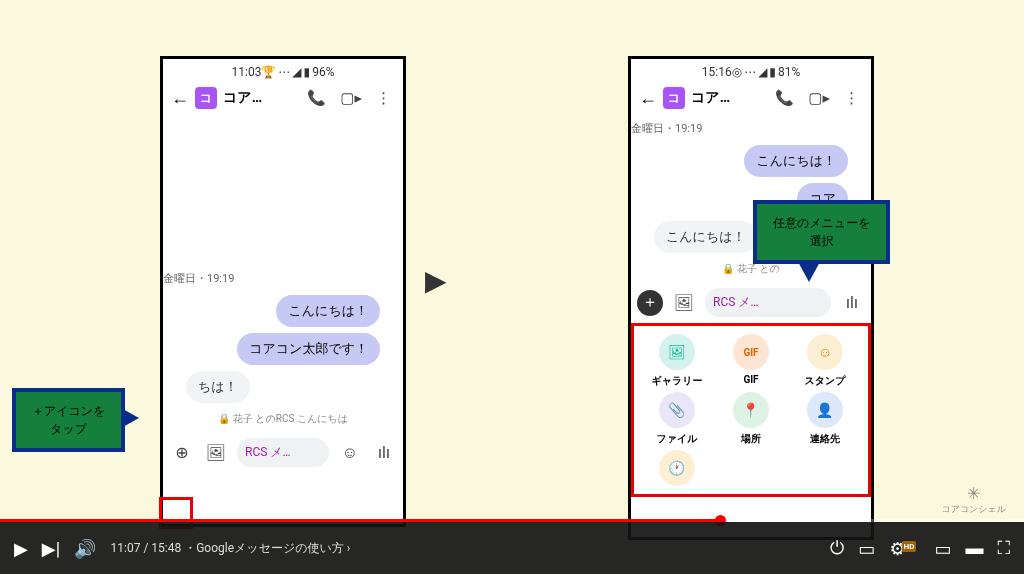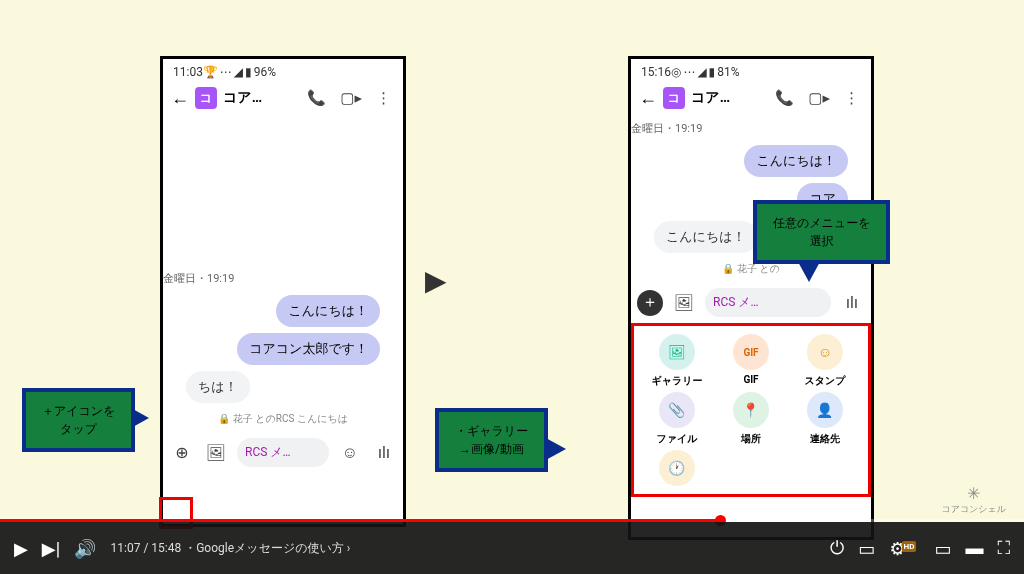--- a/index.html
+++ b/index.html
@@ -1,20 +1,20 @@
 <!DOCTYPE html>
 <html><head>
 <meta charset="utf-8">
 <style>
 body{margin:0;font-family:-apple-system,BlinkMacSystemFont,"Segoe UI",Roboto,sans-serif;background:#111;overflow:hidden}
 .stage{position:relative;width:1024px;height:574px;background:#faf9de}
 .phone{position:absolute;width:240px;background:#fff;border:3px solid #000}
 .phone.left{left:160px;top:56px;height:465px}
 .phone.right{right:150px;top:56px;height:478px}
-.pstat{display:flex;align-items:center;justify-content:flex-start;padding:6px 10px 2px;font-size:12px;color:#333}
+.pstat{display:flex;align-items:center;justify-content:center;padding:6px 10px 2px;font-size:12px;color:#333}
 .pstat .ri{display:flex;align-items:center;gap:2px}
 .appbar{display:flex;align-items:center;padding:6px 8px;gap:6px}
 .appbar .bk{font-size:18px}
 .avatar{width:22px;height:22px;border-radius:4px;background:#a855f7;color:#fff;display:flex;align-items:center;justify-content:center;font-size:12px;font-weight:bold}
 .appbar .nm{font-size:14px;font-weight:bold;flex:1}
 .appbar .ic{font-size:15px;color:#444;margin:0 4px}
 .ts{text-align:left;font-size:11px;color:#666;margin:6px 0}
 .msgs{padding:0 8px}
 .msg{display:inline-block;padding:7px 12px;border-radius:16px;margin:3px 15px;font-size:13px}
 .msg.sent{background:#c7c9f5;float:right;clear:both}
@@ -24,21 +24,21 @@
 .cic{width:26px;height:26px;display:flex;align-items:center;justify-content:center;font-size:16px;color:#444}
 .cic.blk{background:#333;color:#fff;border-radius:50%}
 .cinput{flex:1;background:#eff1f3;border-radius:16px;font-size:12px;padding:6px 8px;color:#a21caf}
 .grid{display:grid;grid-template-columns:repeat(3,1fr);gap:4px 0;padding:8px 6px;border:3px solid #e00}
 .gcell{display:flex;flex-direction:column;align-items:center;gap:4px}
 .gic{width:36px;height:36px;border-radius:50%;display:flex;align-items:center;justify-content:center;font-size:14px}
 .glb{font-size:10px;font-weight:bold}
 .arrow{position:absolute;left:425px;top:264px;font-size:28px;color:#333}
 .callout{position:absolute;background:#15803d;border:4px solid #0a2d8c;padding:10px 16px;font-size:12px;text-align:center;line-height:1.5}
 .callout:after{content:"";position:absolute;width:0;height:0}
-.c1{left:22px;top:388px}
+.c1{left:12px;top:388px}
 .c1:after{right:-18px;bottom:20px;border-left:18px solid #0a2d8c;border-top:10px solid transparent;border-bottom:10px solid transparent}
 .c2{left:753px;top:200px}
 .c2:after{left:40px;bottom:-22px;border-top:22px solid #0a2d8c;border-left:12px solid transparent;border-right:12px solid transparent}
 .c3{left:435px;top:408px}
 .c3:after{right:-22px;top:25px;border-left:22px solid #0a2d8c;border-top:12px solid transparent;border-bottom:12px solid transparent}
 .redbox{position:absolute;border:3px solid #e00}
 .rb1{left:159px;top:497px;width:28px;height:26px}
 .logo{position:absolute;right:18px;bottom:58px;font-size:9px;color:#888;text-align:center}
 .vbar{position:absolute;left:0;right:0;bottom:0;height:52px;background:rgba(20,20,20,.92);display:flex;align-items:center;padding:0 14px;color:#fff;gap:14px}
 .prog{position:absolute;left:0;right:0;bottom:52px;height:3px;background:rgba(255,255,255,.3)}
@@ -155,22 +155,20 @@
   </div>
 </div>
 
 <div class="arrow">▶</div>
 <div class="redbox rb1"></div>
 
 <div class="callout c1" style="white-space:pre-line">＋アイコンを
 タップ</div>
 <div class="callout c2" style="white-space:pre-line">任意のメニューを
 選択</div>
-<div class="callout c3" style="white-space:pre-line">・ギャラリー
-→画像/動画</div>
 
 <div class="logo">
   <div style="font-size:16px">✳</div>
   <div>コアコンシェル</div>
 </div>
 
 <div class="prog">
   <div class="fill"></div>
       <div class="dot"></div>
 </div>

